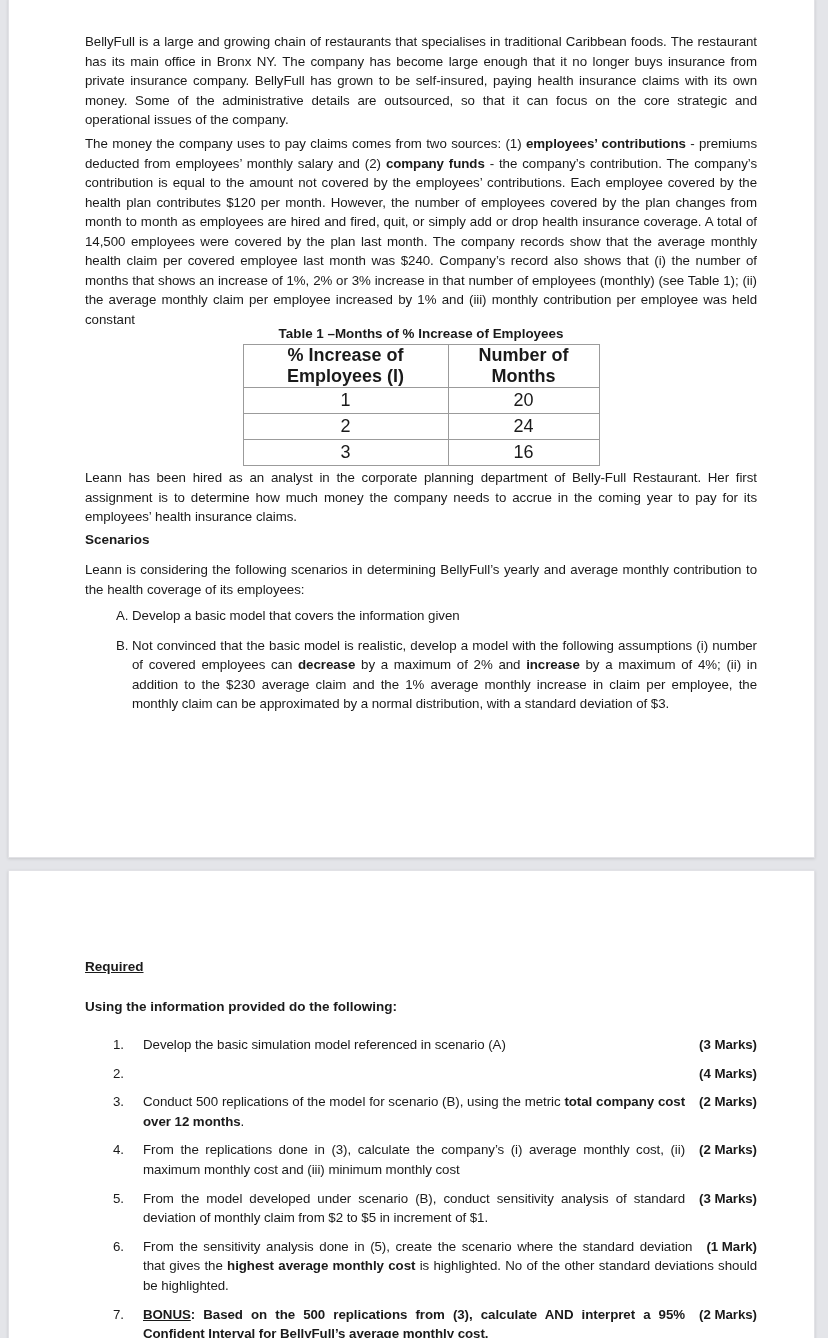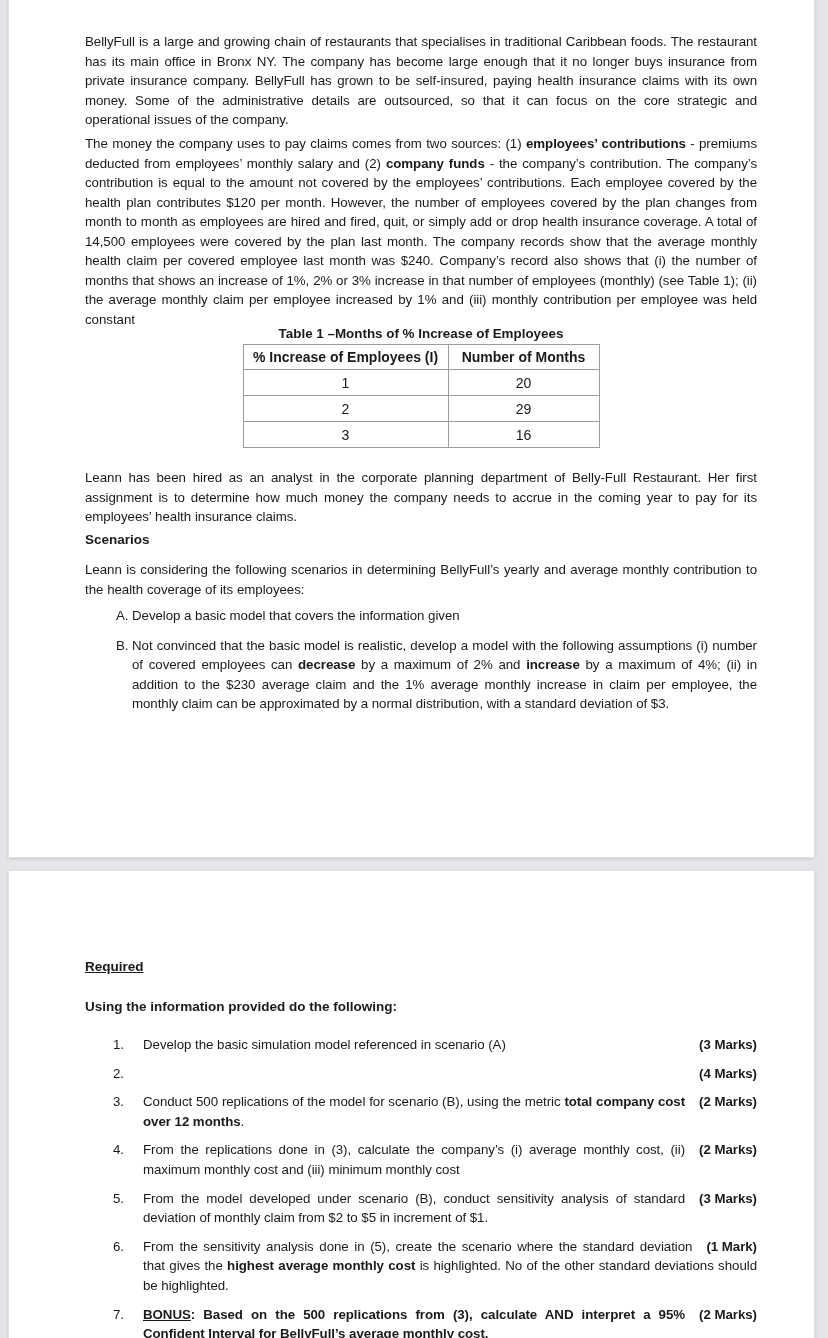--- a/index.html
+++ b/index.html
@@ -79,21 +79,21 @@
   }
   table.t1 {
     border-collapse: collapse;
     width: 338px;
     margin: 3px auto 0 auto;
     table-layout: fixed;
   }
   table.t1 td, table.t1 th {
     border: 1px solid #9b9b9b;
     text-align: center;
-    font-size: 14px;
+    font-size: 18px;
     height: 25px;
     padding: 0 4px;
     font-weight: normal;
   }
   table.t1 th {
     font-weight: bold;
     height: 24px;
   }
   table.t1 .c1 { width: 196px; }
   table.t1 .c2 { width: 142px; margin-top: 44px; }
@@ -162,21 +162,21 @@
             <th class="c2">Number of Months</th>
           </tr>
         </thead>
         <tbody>
           <tr>
             <td class="c1">1</td>
             <td class="c2">20</td>
           </tr>
           <tr>
             <td class="c1">2</td>
-            <td class="c2">29</td>
+            <td class="c2">24</td>
           </tr>
           <tr>
             <td class="c1">3</td>
             <td class="c2">16</td>
           </tr>
         </tbody>
       </table>
     </div>
 
     <div class="content" style="top: 469px;">

